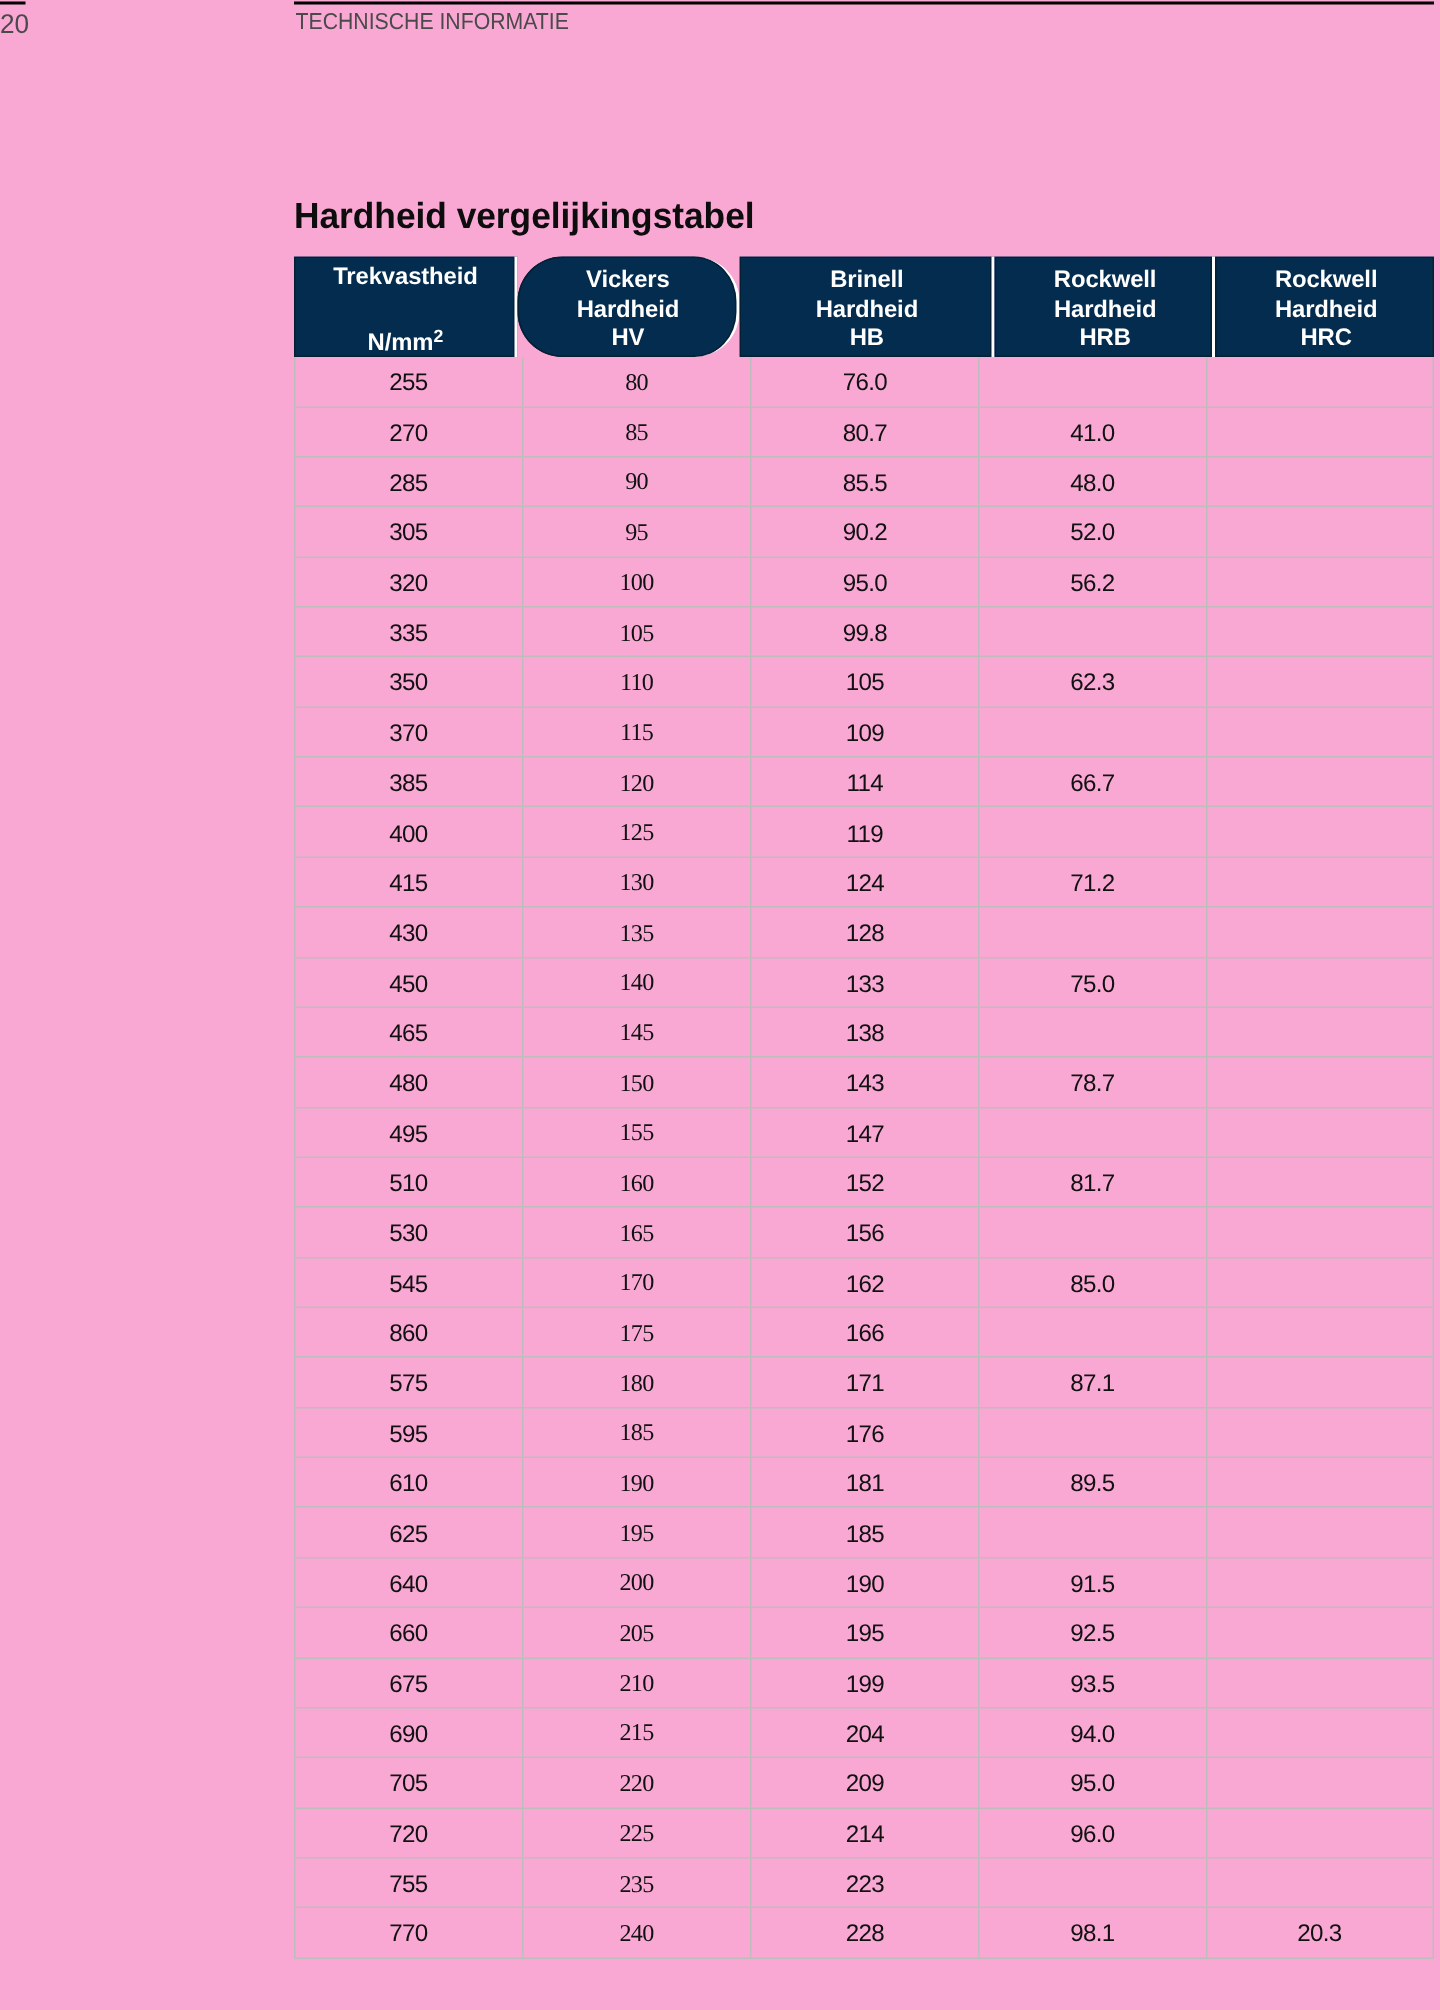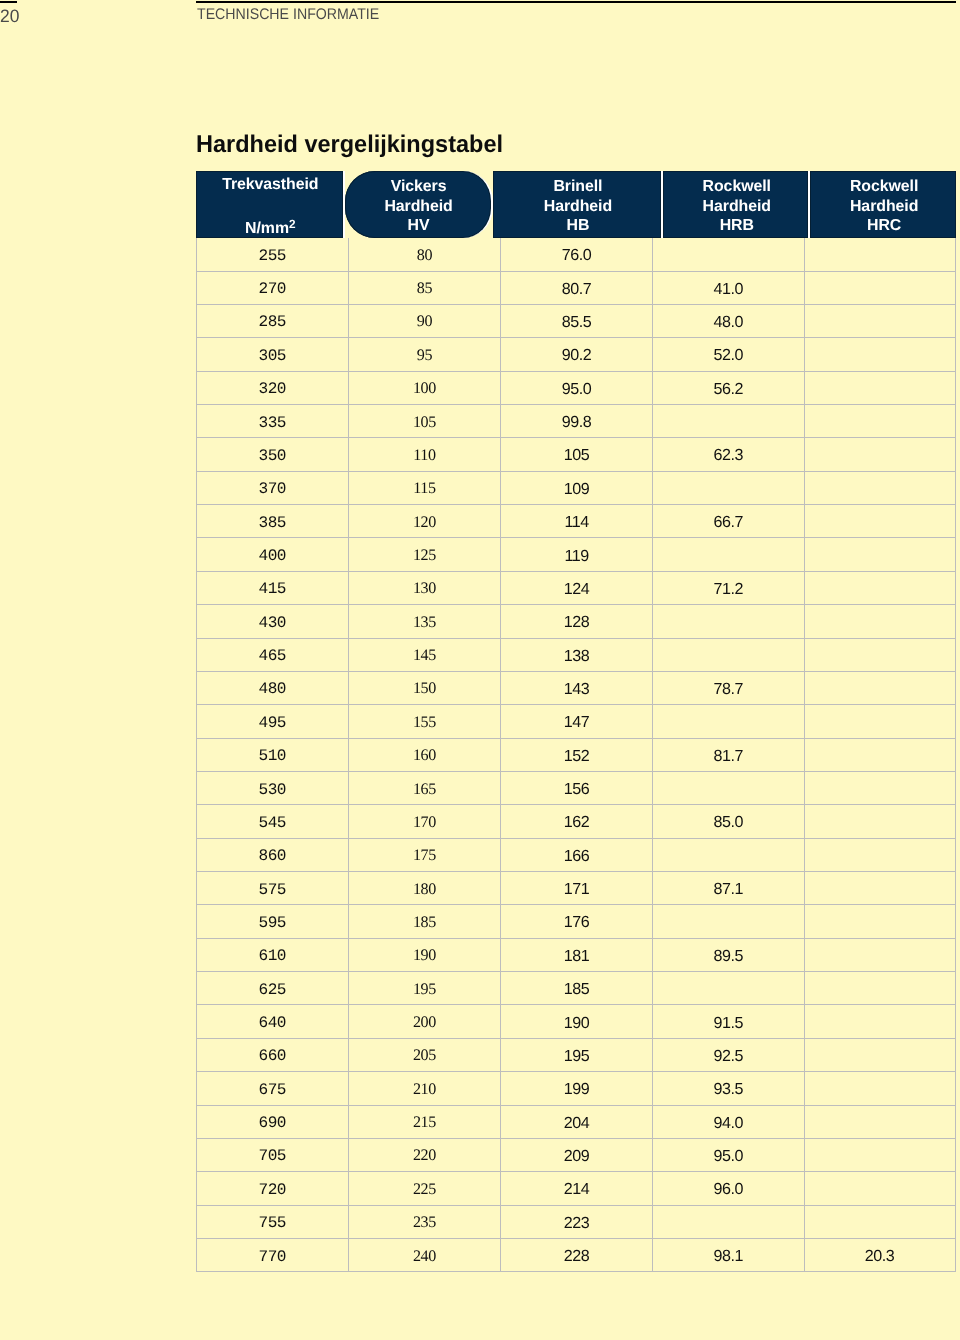--- a/index.html
+++ b/index.html
@@ -11,21 +11,21 @@
   body {
     width: 960px;
     height: 1340px;
     overflow: hidden;
     font-family: "Liberation Sans", sans-serif;
     -webkit-font-smoothing: antialiased;
     text-rendering: geometricPrecision;
   }
   * { -webkit-font-smoothing: antialiased; }
   .page { position: relative; width: 960px; height: 1340px;
-          background: #fef9c3;
+          background: #f9a8d4;
           
           filter: brightness(1); }
 
   
   .rule-left {
     position: absolute;
     left: 0; top: 1px;
     width: 17px; height: 2px;
     background: #000;
   }
@@ -115,21 +115,21 @@
     border-right: 1px solid #bdbdbd;
     display: flex;
     align-items: center;
     justify-content: center;
     font-size: 16.1px;
     letter-spacing: -0.45px;
     text-indent: -0.45px;
     color: #111111;
     padding-top: 2.8px;
   }
-  .td:first-child { border-left: 1px solid #bdbdbd; width: 153px; font-family: Liberation Mono, monospace; }
+  .td:first-child { border-left: 1px solid #bdbdbd; width: 153px; }
   .tr .td:nth-child(2) { width: 152.5px; font-family: Liberation Serif, serif; }
   .tr .td:nth-child(3) { width: 152px; }
   .tr .td:nth-child(4) { width: 151.5px; }
   .tr .td:nth-child(5) { width: 151.5px; }
   .thead .th:nth-child(1) { width: 153.2px; justify-content: space-between; }
   .thead .th:nth-child(2) { width: 152.5px; border-radius: 30px; }
   .thead .th:nth-child(3) { width: 176px; }
   .thead .th:nth-child(4) { width: 151.5px; }
   .thead .th:nth-child(5) { width: 150.3px; }
 </style>
@@ -251,20 +251,27 @@
           <div class="td"></div>
         </div>
         <div class="tr">
           <div class="td">430</div>
           <div class="td">135</div>
           <div class="td">128</div>
           <div class="td"></div>
           <div class="td"></div>
         </div>
         <div class="tr">
+          <div class="td">450</div>
+          <div class="td">140</div>
+          <div class="td">133</div>
+          <div class="td">75.0</div>
+          <div class="td"></div>
+        </div>
+        <div class="tr">
           <div class="td">465</div>
           <div class="td">145</div>
           <div class="td">138</div>
           <div class="td"></div>
           <div class="td"></div>
         </div>
         <div class="tr">
           <div class="td">480</div>
           <div class="td">150</div>
           <div class="td">143</div>

